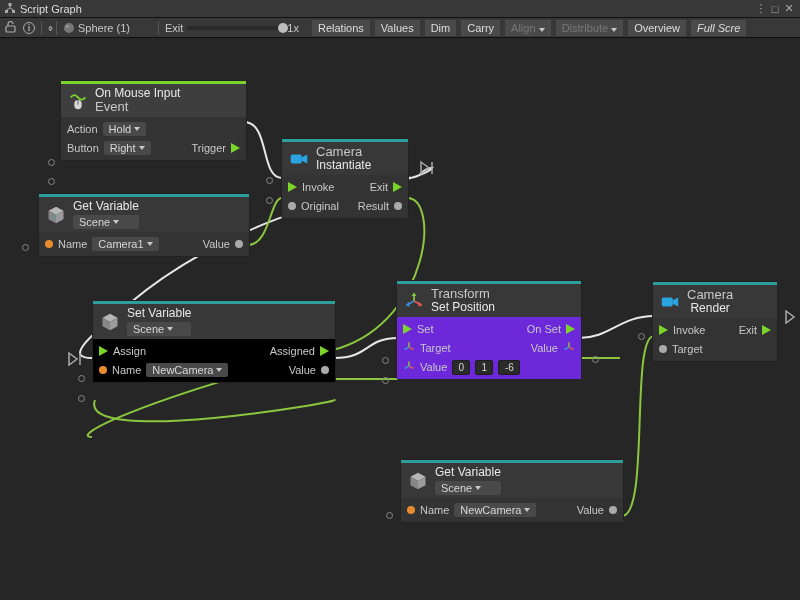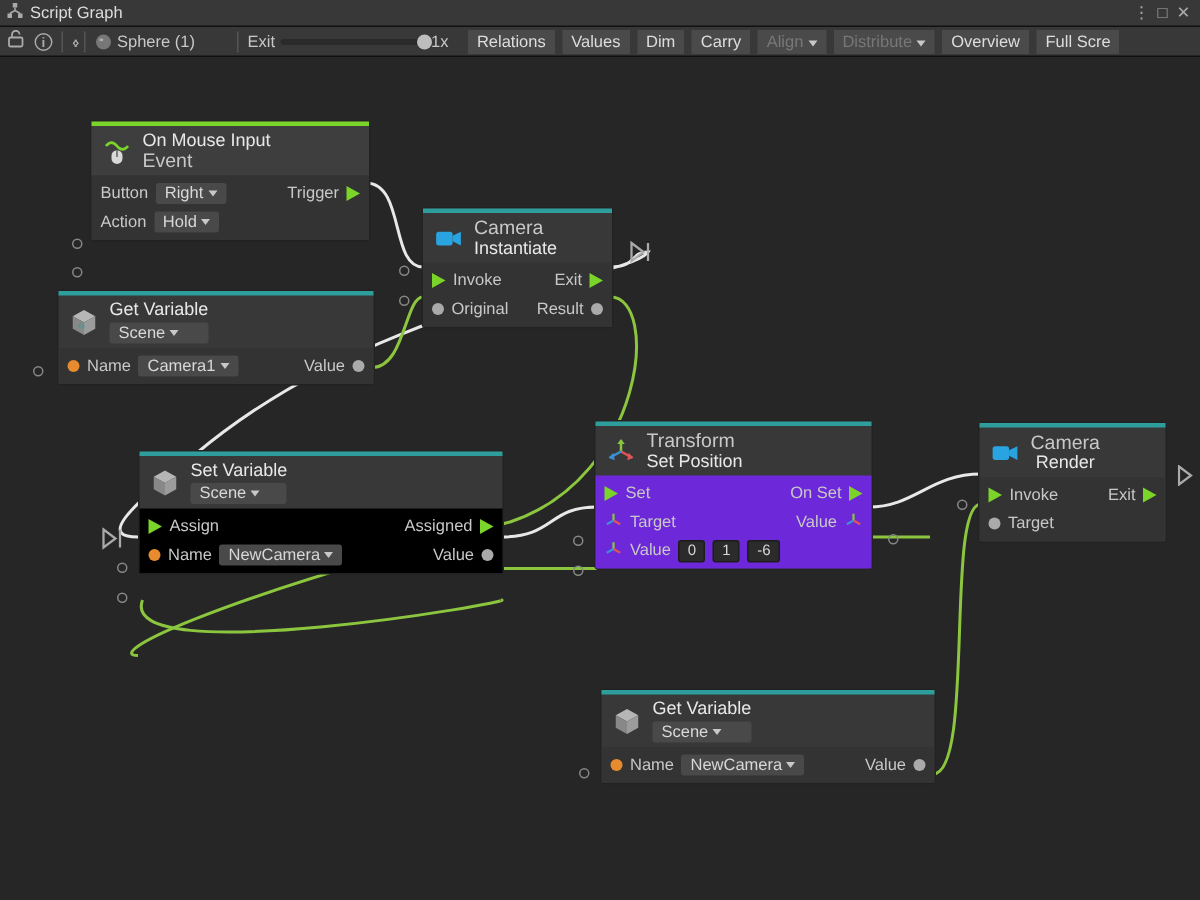--- a/index.html
+++ b/index.html
@@ -85,21 +85,21 @@
     </div>
   <span>1x</span>
   <span style="flex:0 0 4px"></span>
   <span class="tab">Relations</span>
   <span class="tab">Values</span>
   <span class="tab">Dim</span>
   <span class="tab">Carry</span>
   <span class="tab dim"><span>Align</span> <span class="caret"></span></span>
   <span class="tab dim"><span>Distribute</span> <span class="caret"></span></span>
   <span class="tab">Overview</span>
-  <span class="tab" style="min-width:0;overflow:hidden;">Full Scre</span>
+  <span class="tab" style="min-width:0;overflow:hidden;font-style:italic;">Full Scre</span>
 </div>
 
 <div class="canvas">
 
 <svg class="edges">
 
   <path d="M 244 84 C 270 84 260 140 282 140" stroke="#e8e8e8" stroke-width="2" fill="none"></path>
   <path d="M 407 140 C 425 140 420 130 432 130 C 420 148 255 160 130 265 C 80 305 68 320 92 320" stroke="#e8e8e8" stroke-width="2" fill="none"></path>
   <path d="M 334 320 C 370 320 365 300 398 300" stroke="#e8e8e8" stroke-width="2" fill="none"></path>
   <path d="M 579 300 C 610 300 620 278 654 278" stroke="#e8e8e8" stroke-width="2" fill="none"></path>
@@ -122,35 +122,35 @@
             <line x1="12" y1="11" x2="12" y2="16" stroke="#555" stroke-width="1"></line>
           </svg>
     </span>
     <div class="tblock">
           <span class="t2">On Mouse Input</span>
           <span class="t1">Event</span>
         </div>
   </div>
   <div class="body" style="background:#333;">
     <div class="row">
+      <span class="label">Action</span>
+      <span class="drop">
+            <span>Hold</span>
+            <span class="caret"></span>
+          </span>
+    </div>
+    <div class="row">
       <span class="label">Button</span>
       <span class="drop">
             <span>Right</span>
             <span class="caret"></span>
           </span>
       <span class="sp"></span>
       <span class="label">Trigger</span>
       <span class="arrow out"></span>
-    </div>
-    <div class="row">
-      <span class="label">Action</span>
-      <span class="drop">
-            <span>Hold</span>
-            <span class="caret"></span>
-          </span>
     </div>
   </div>
 </div>
 <span class="extport dot hollow" style="left:48px; top:121px;"></span>
 <span class="extport dot hollow" style="left:48px; top:140px;"></span>
 
 <div class="node" style="left:38px; top:155px; width:212px;">
   <div class="topstripe teal"></div>
   <div class="head">
     <span class="ic unity-ic">

